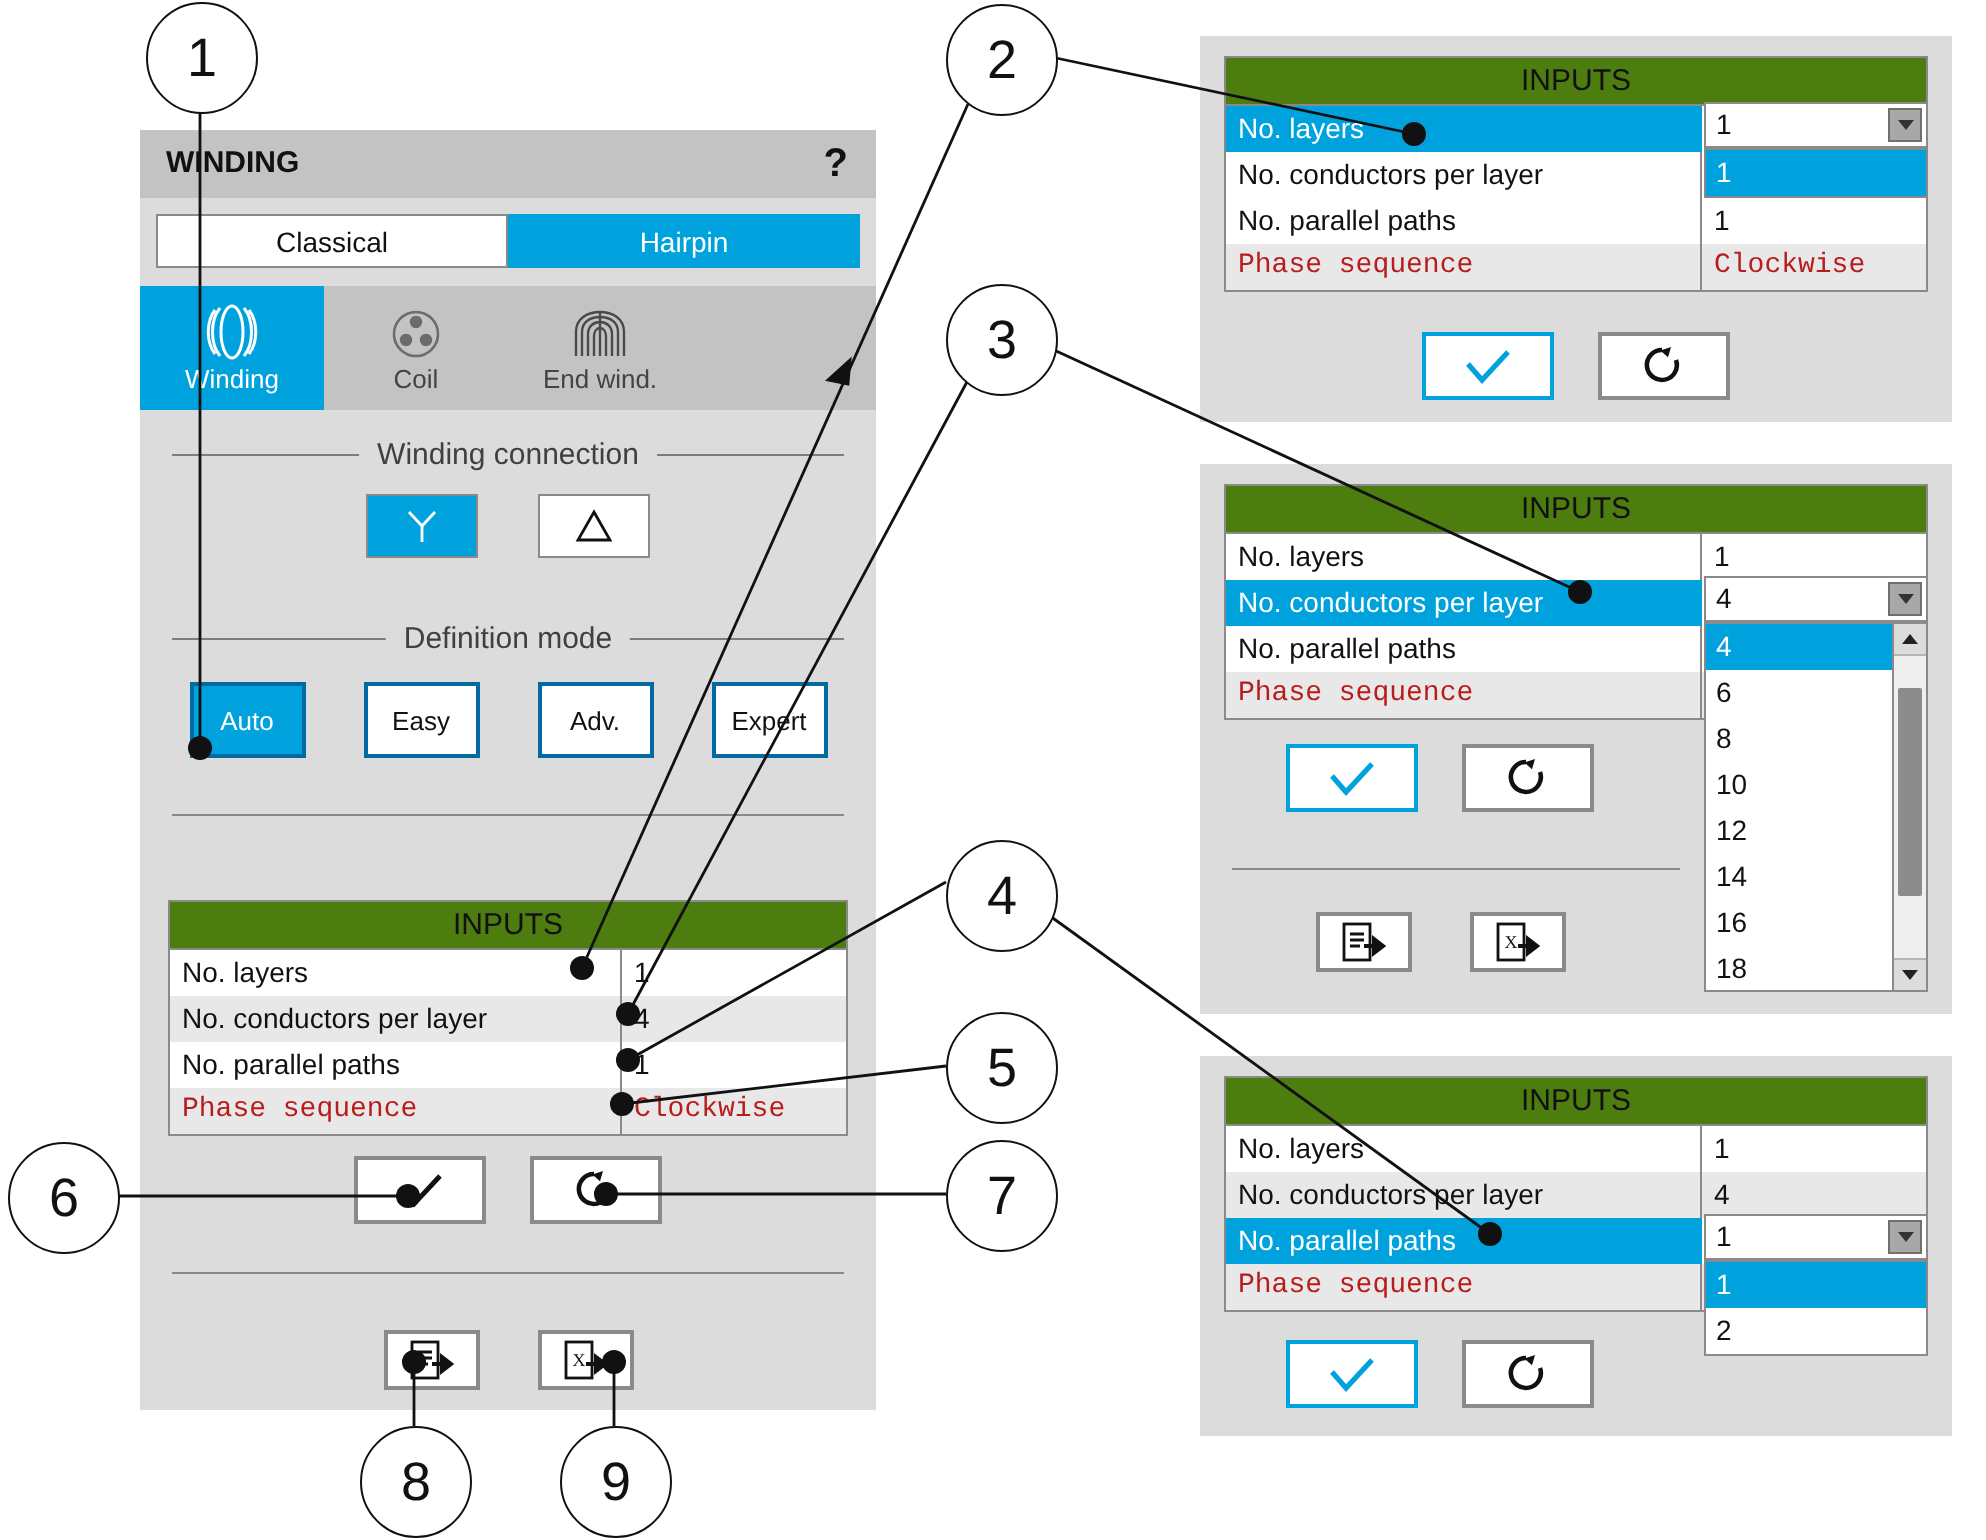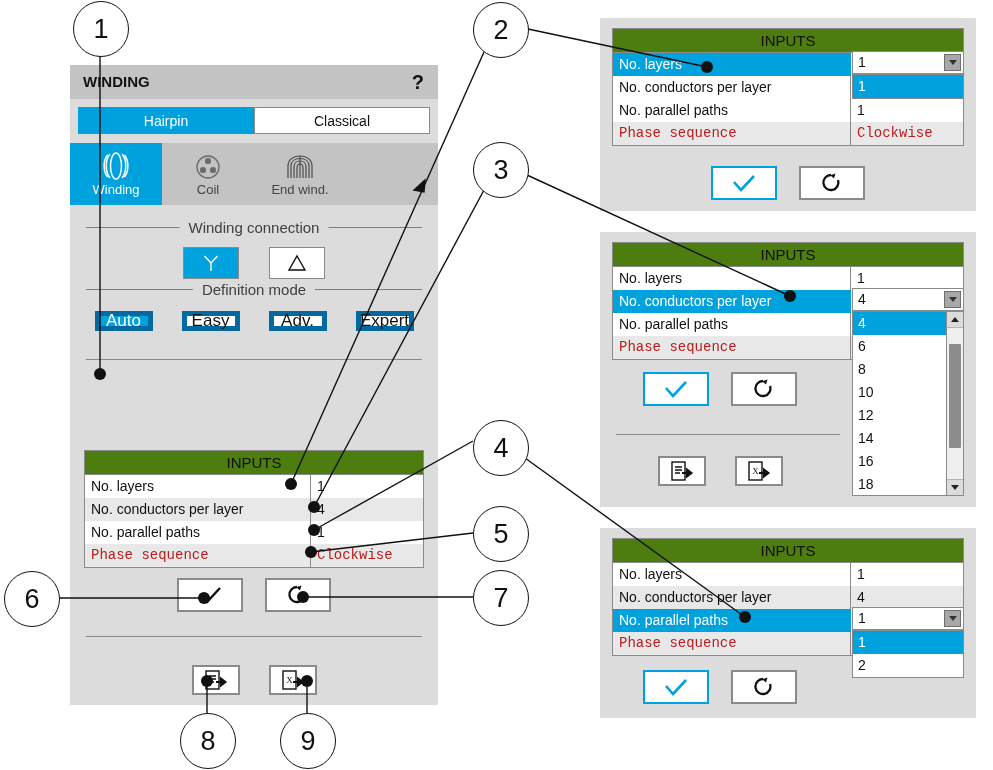--- a/index.html
+++ b/index.html
@@ -34,22 +34,22 @@
   
   .sep{position:relative;height:16px;margin:14px 16px 0 16px;}
   .sep:before{content:"";position:absolute;left:0;right:0;top:8px;height:1px;background:#7d7d7d;}
   .sep span{position:relative;background:#dcdcdc;padding:0 9px;font-size:15px;
             color:#404040;left:50%;transform:translateX(-50%);display:inline-block;}
 
   .btn-row{display:flex;justify-content:center;margin-top:10px;}
   .sq-btn{width:56px;height:32px;border:1px solid #8a8a8a;background:#fff;
           display:flex;align-items:center;justify-content:center;box-sizing:border-box;}
   .sq-btn.active{background:#00a2dd;border-color:#8a8a8a;}
-  .mode-btn{width:58px;height:20px;border:5px solid #0369a1;background:#fff;
-            font-size:17px;color:#111;display:flex;align-items:center;
+  .mode-btn{width:58px;height:38px;border:2px solid #0369a1;background:#fff;
+            font-size:13px;color:#111;display:flex;align-items:center;
             justify-content:center;box-sizing:border-box;}
   .mode-btn.active{background:#00a2dd;color:#ffffff;}
 
   .plain-rule{height:1px;background:#8a8a8a;margin:16px 16px 0 16px;}
 
   
   .inputs-table{border:1px solid #8a8a8a;box-sizing:border-box;}
   .inputs-head{background:#4d7c0f;text-align:center;font-size:15px;color:#111;
                height:23px;line-height:23px;border-bottom:1px solid #8a8a8a;}
   .irow{display:flex;height:23px;line-height:23px;font-size:14px;position:relative;}
@@ -110,22 +110,22 @@
 <body>
 
 <div id="left-window" class="abs">
 
   <div id="winding-header">
     <span>WINDING</span>
     <span id="help-icon">?</span>
   </div>
 
   <div id="seg-row">
+    <div class="seg">Classical</div>
     <div class="seg active">Hairpin</div>
-    <div class="seg">Classical</div>
   </div>
 
   <div id="tab-strip">
     <div class="tab active">
       <span class="glyph">
         <svg width="34" height="32" viewBox="0 0 34 32">
             <g fill="none" stroke="#fff" stroke-width="1.5">
           <ellipse cx="17" cy="16" rx="5.5" ry="13"></ellipse>
               <path d="M11 4 C6 10 6 22 11 28"></path>
           <path d="M23 4 C28 10 28 22 23 28"></path>
@@ -176,21 +176,21 @@
           </g>
         </svg>
     </div>
     <div class="sq-btn">
       <svg width="22" height="20" viewBox="0 0 22 20">
         <path d="M11 3 L19 17 L3 17 Z" fill="none" stroke="#111" stroke-width="1.4"></path>
         </svg>
     </div>
   </div>
 
-  <div class="sep" style="margin-top:2px;">
+  <div class="sep" style="margin-top:32px;">
     <span>Definition mode</span>
   </div>
   <div class="btn-row" style="gap:29px;margin-top:14px;">
     <div class="mode-btn active">Auto</div>
     <div class="mode-btn">Easy</div>
     <div class="mode-btn">Adv.</div>
     <div class="mode-btn">Expert</div>
   </div>
 
   <div class="plain-rule" style="margin-top:28px;"></div>

